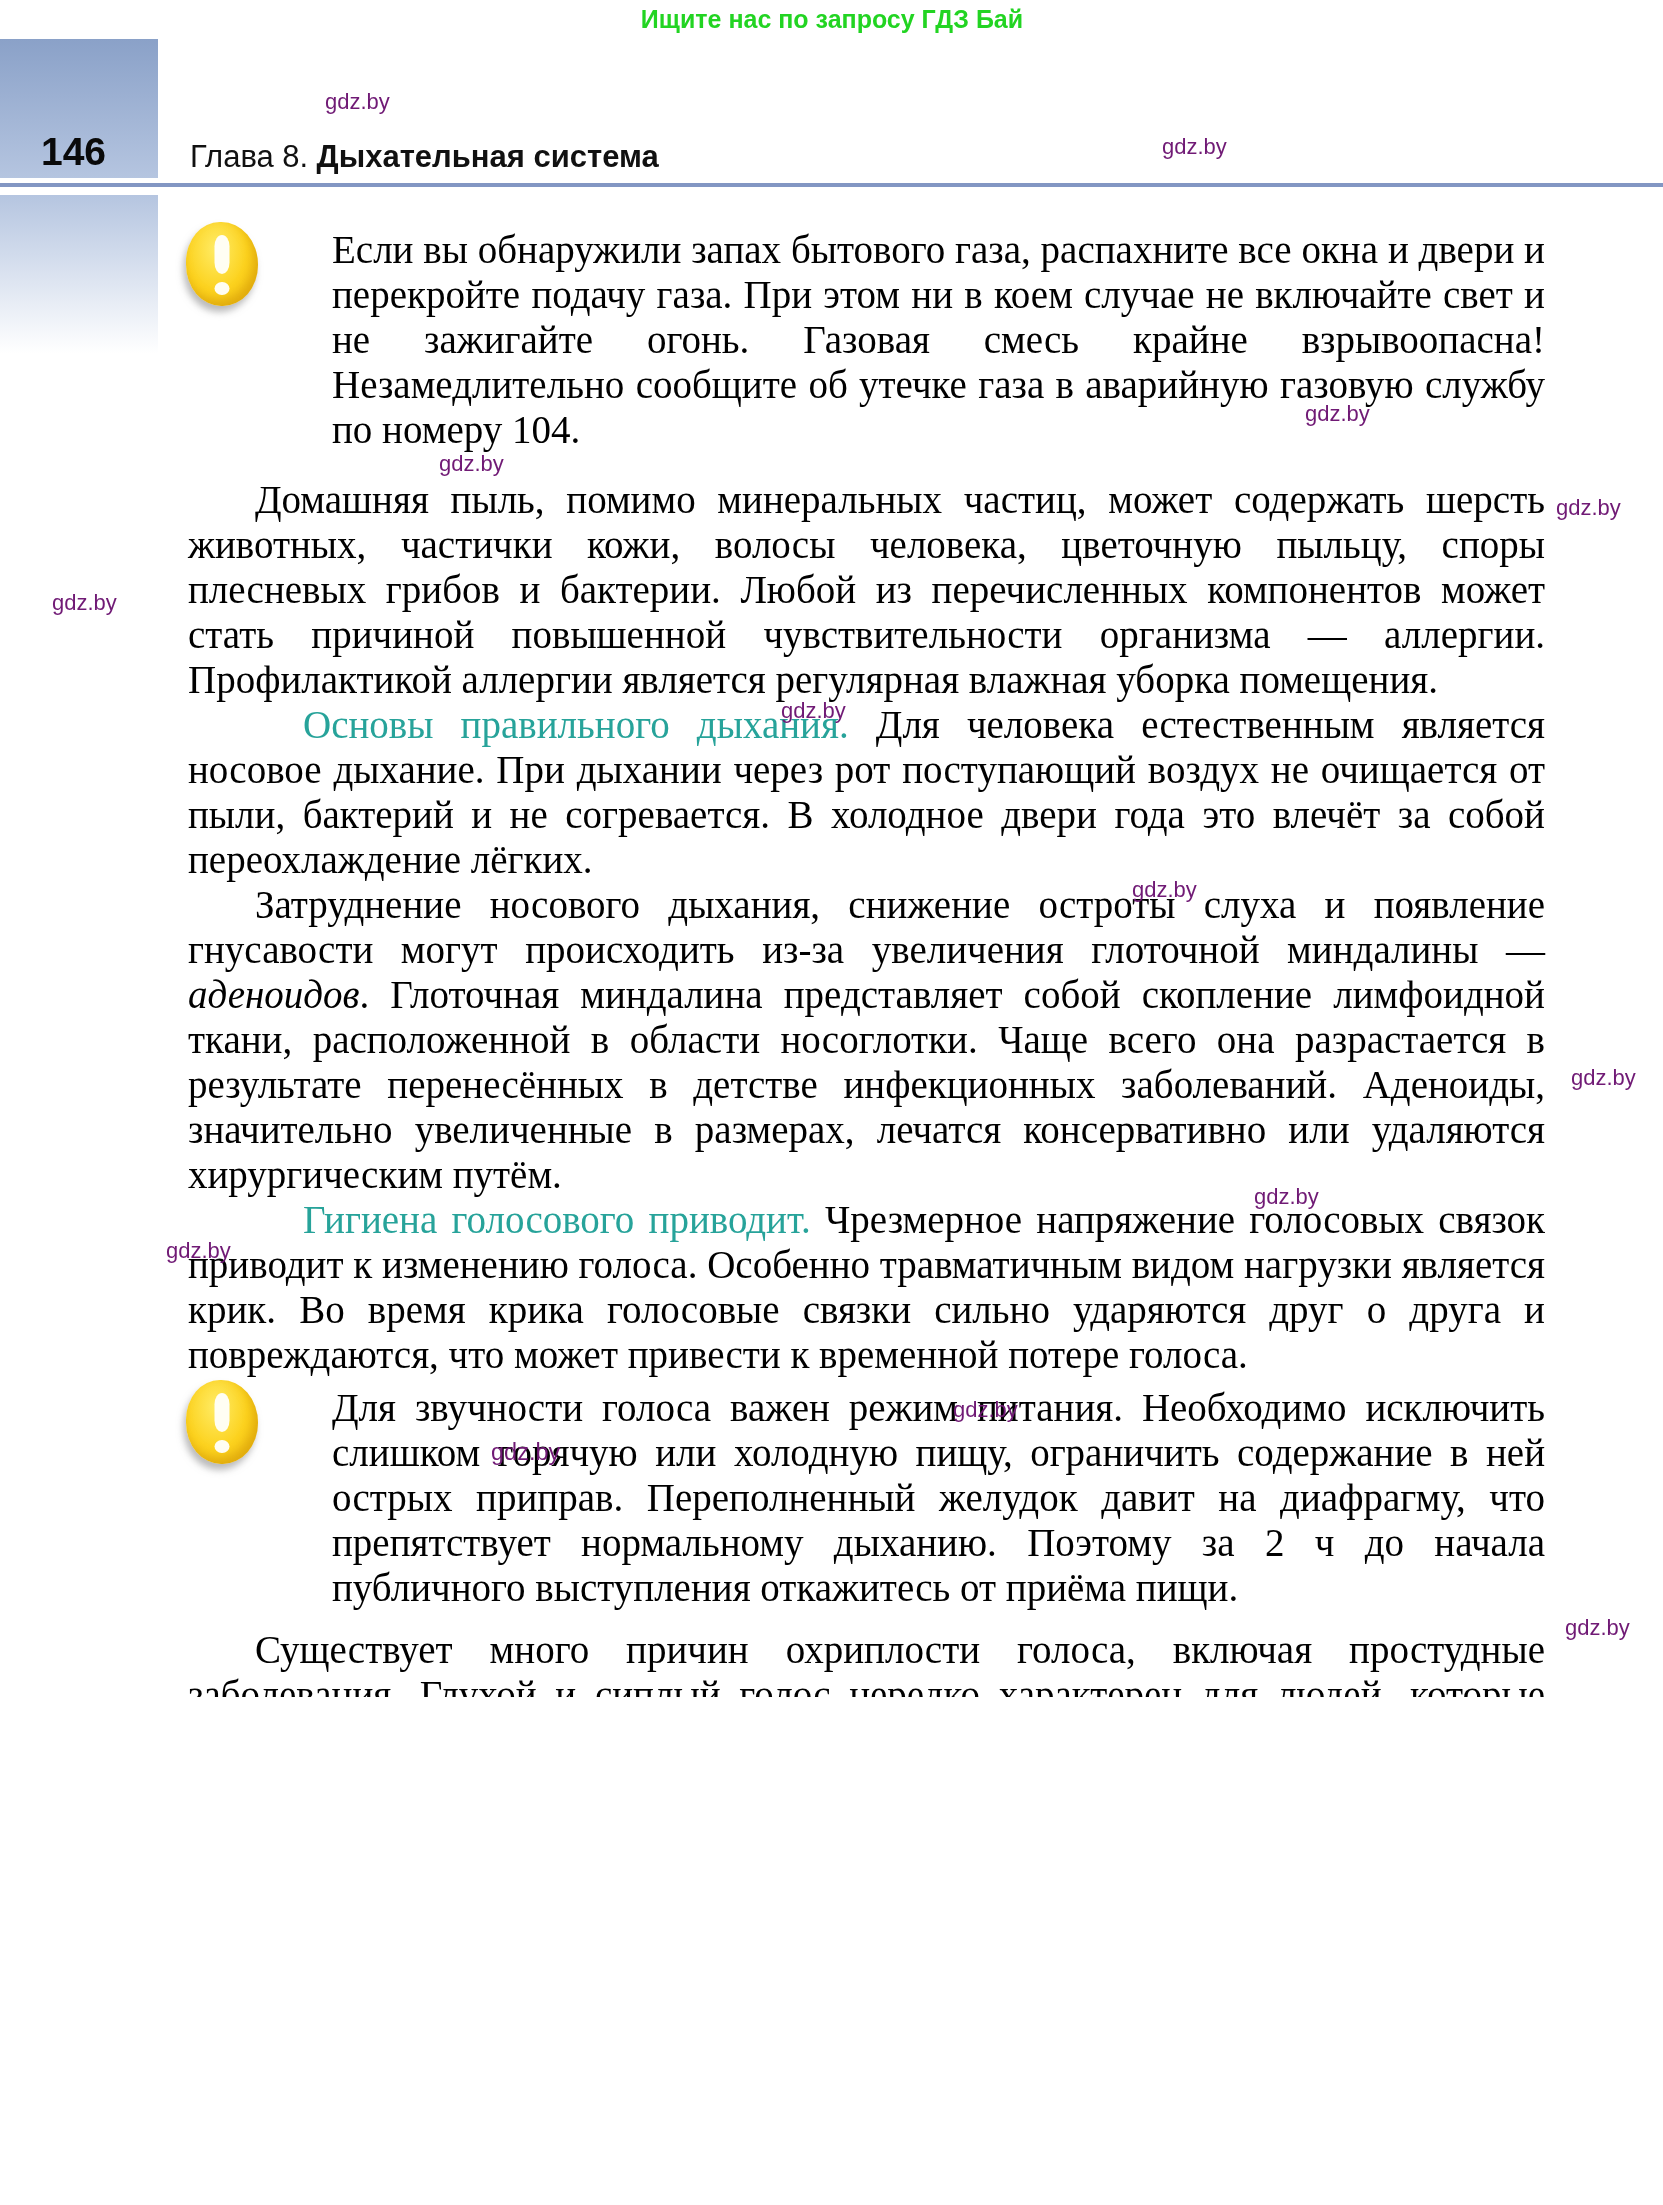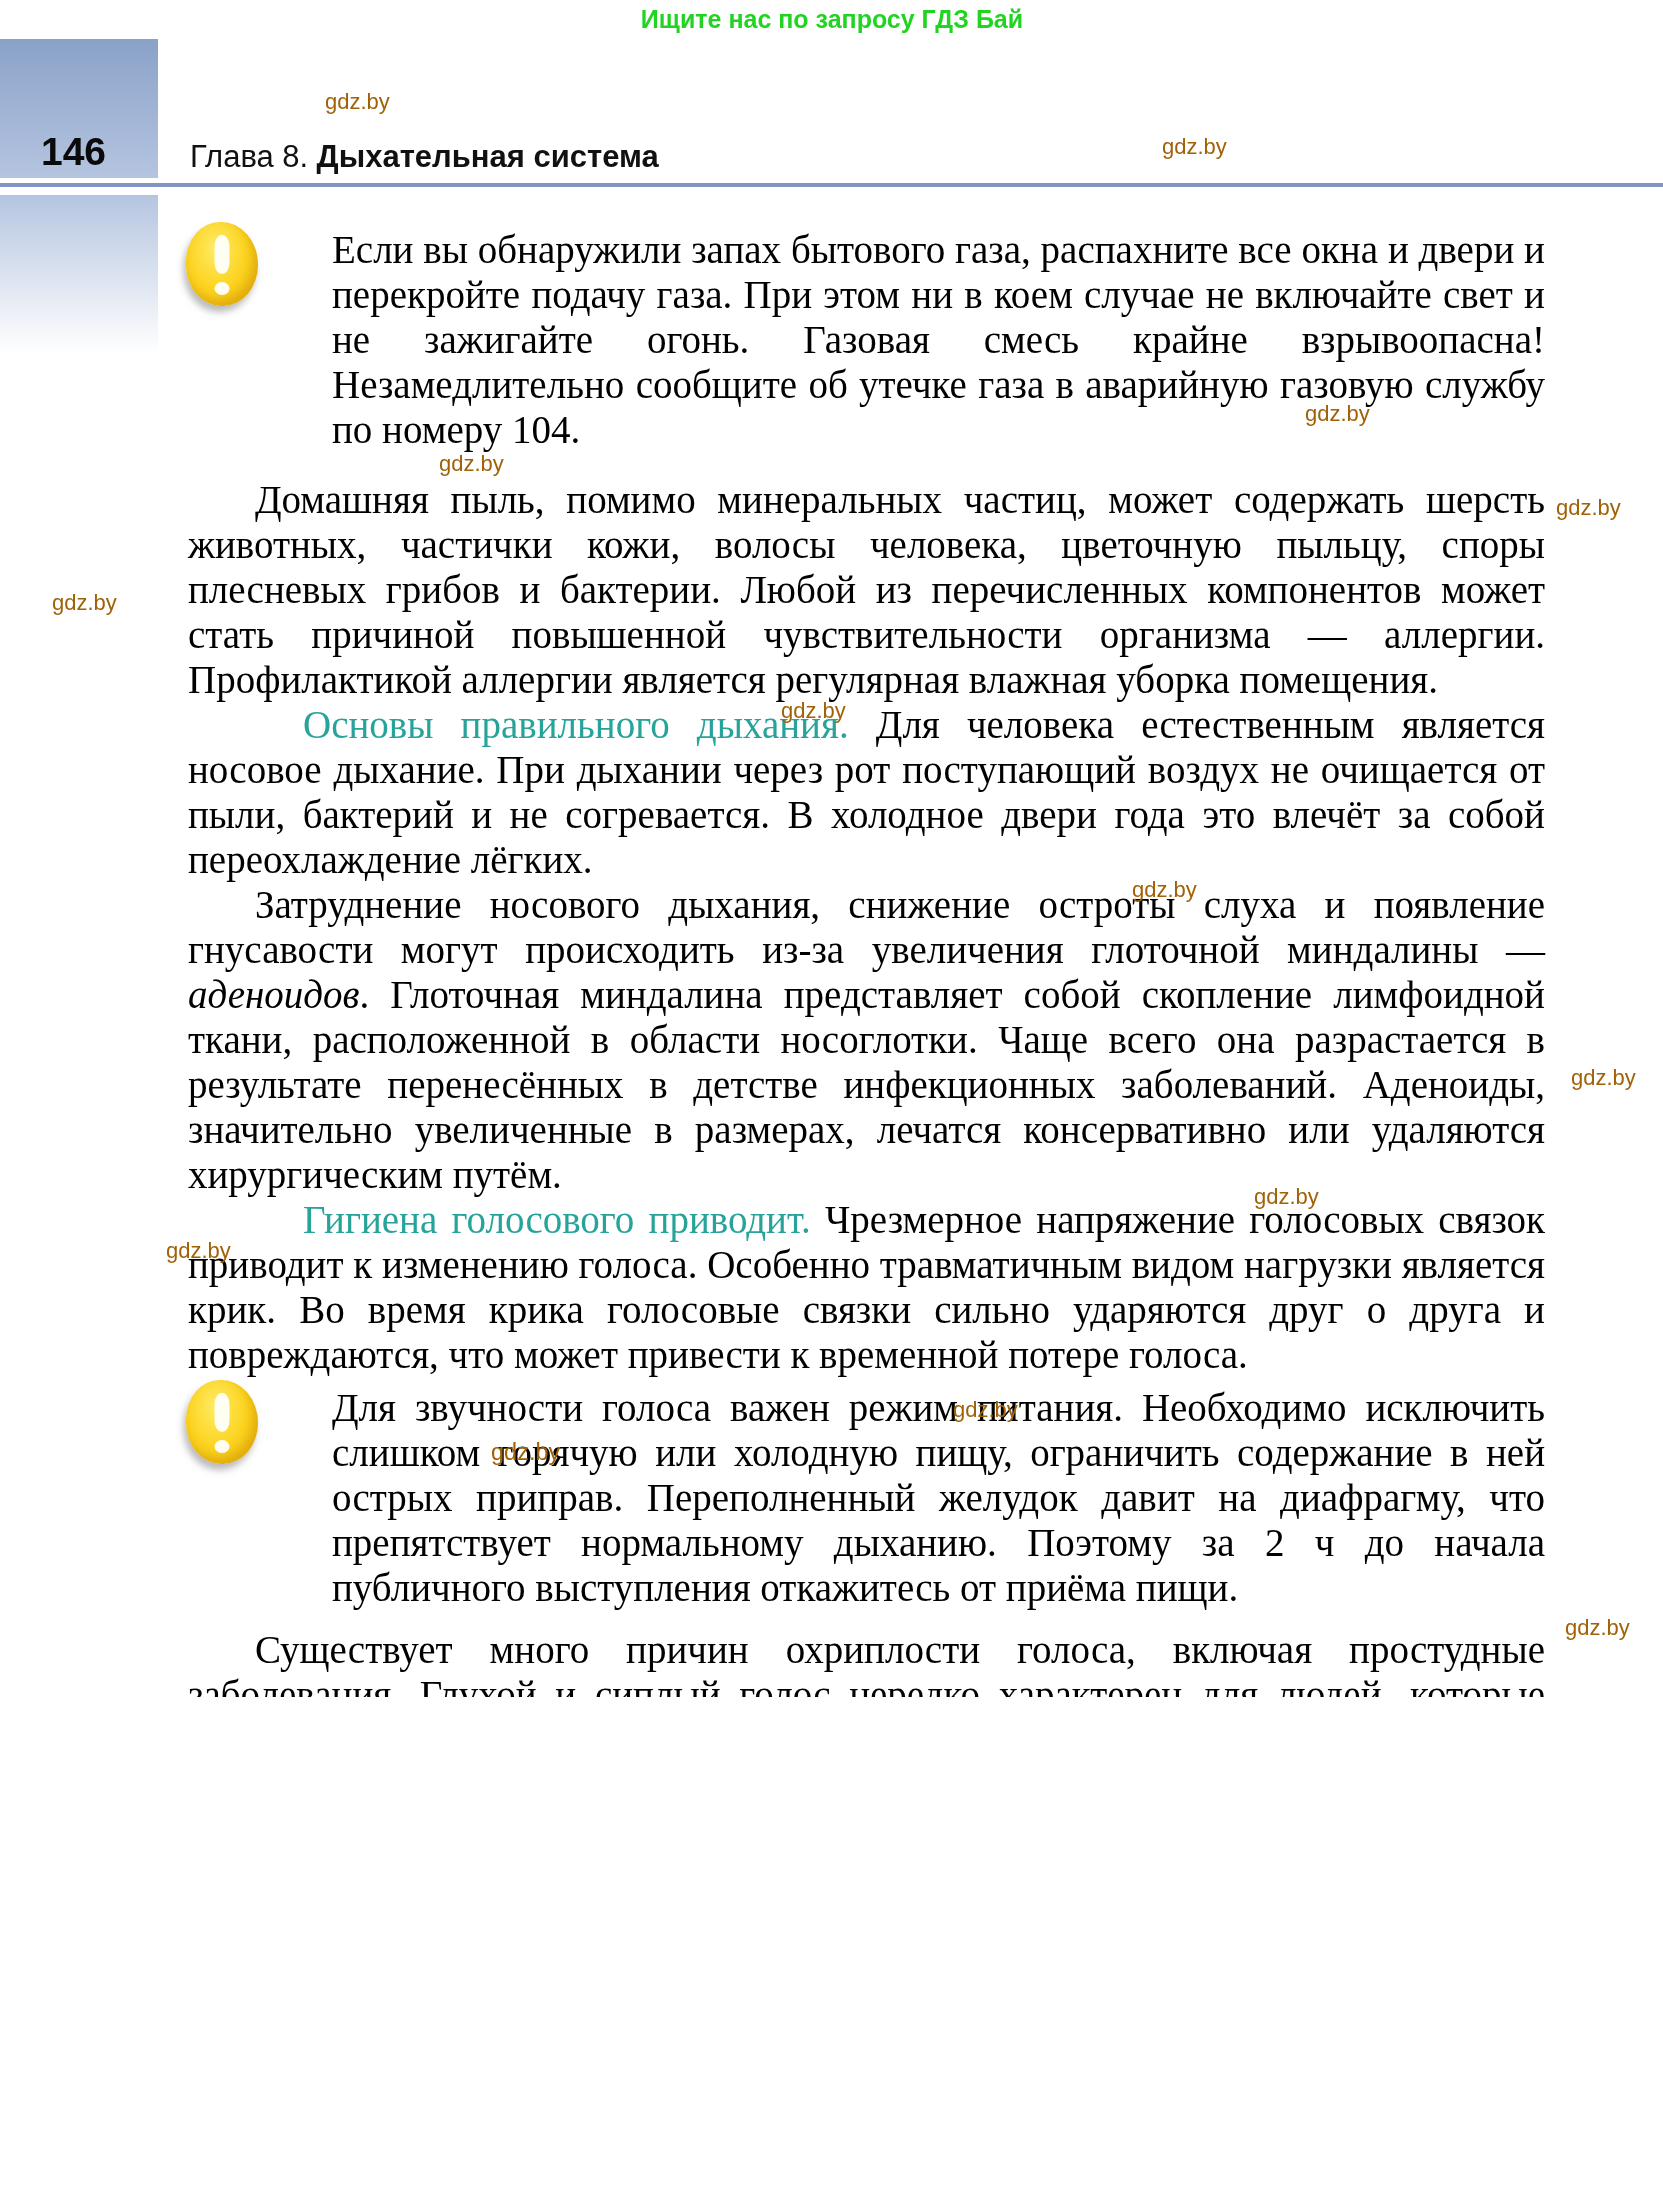--- a/index.html
+++ b/index.html
@@ -64,21 +64,21 @@
     width:15px;height:39px;border-radius:8.4px/12.6px;background:rgba(255,255,250,.96);
   }
   .warning-icon::after{
     content:"";position:absolute;left:50%;bottom:11px;transform:translateX(-50%);
     width:15px;height:13.4px;border-radius:50%;background:rgba(255,255,250,.96);
   }
   
   .wm{
     position:absolute;
     font-family:"Liberation Sans","DejaVu Sans",sans-serif;
-    font-size:22px;color:#a16207;white-space:nowrap;
+    font-size:22px;color:#701a75;white-space:nowrap;
   }
   
   .footer{
     position:absolute;left:0;top:2170px;width:1664px;text-align:center;
     font-family:"Liberation Sans","DejaVu Sans",sans-serif;
     font-size:24px;color:#1d46dd;white-space:nowrap;
   }
   .flink{color:#1d46dd;text-decoration:none;margin:0 5px;cursor:pointer;}
   .fsep{margin:0 6.7px;}
 </style>

